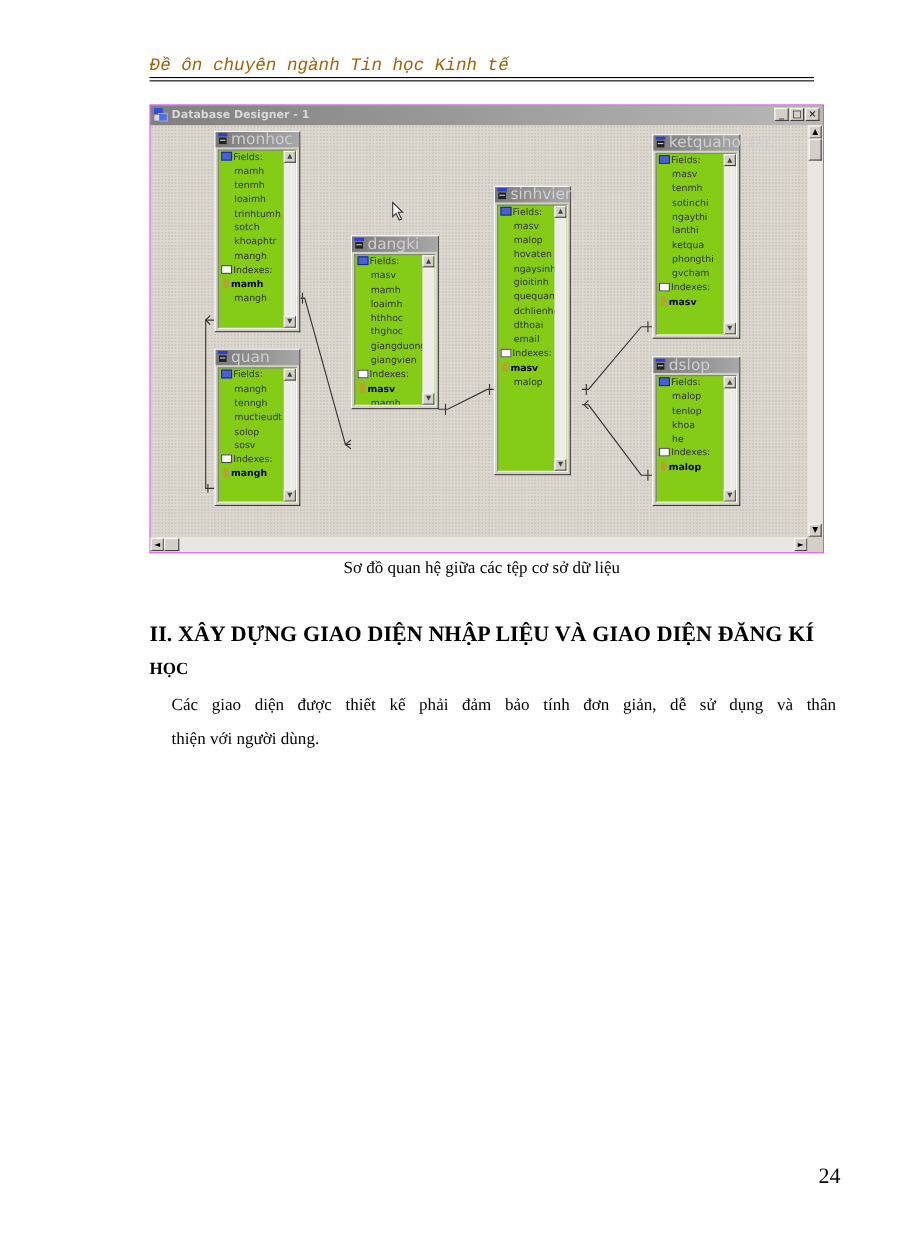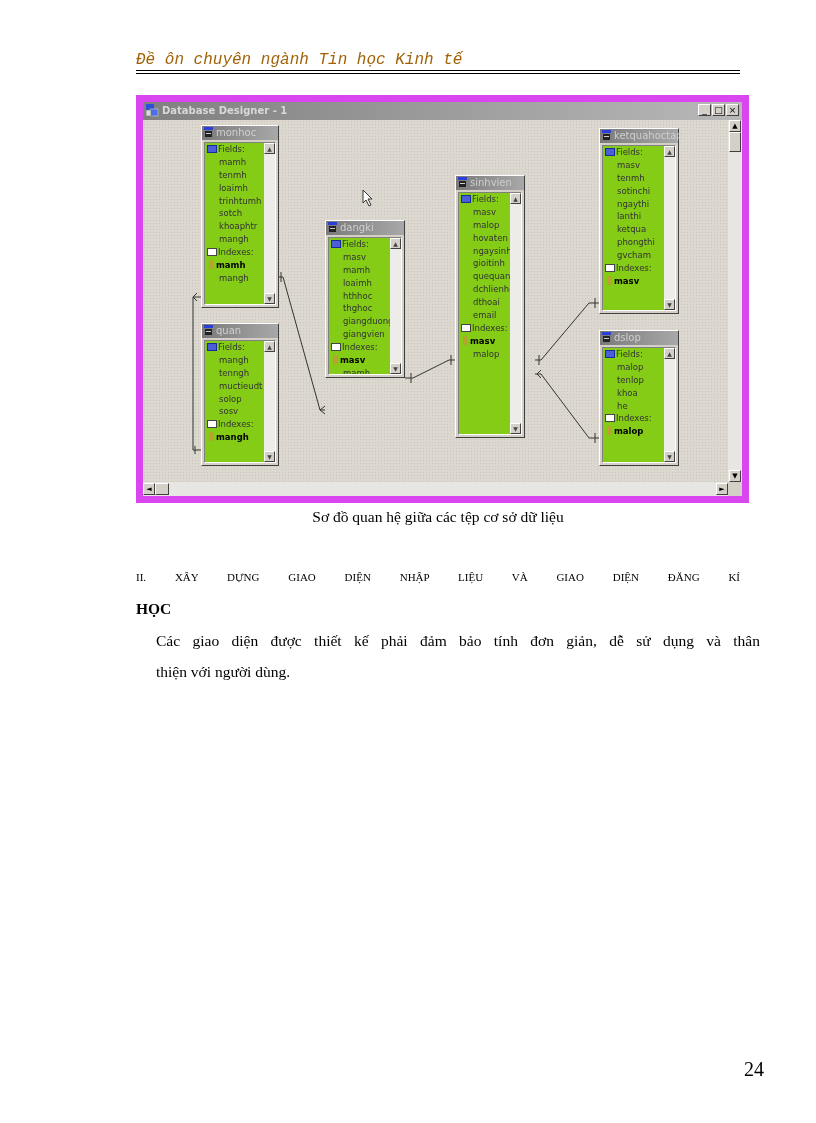--- a/index.html
+++ b/index.html
@@ -4,21 +4,21 @@
 <style>
   html, body { margin:0; padding:0; background:#ffffff; }
   body { width:816px; height:1123px; position:relative; overflow:hidden;
          font-family:"Liberation Serif", serif; color:#000; }
   .header { position:absolute; left:136px; top:50px; width:604px; }
   .header-text { font-family:Liberation Mono, monospace; font-style:italic; font-size:16px; line-height:20px; color:#a16207; }
   .header-rule1 { height:0; border-top:1px solid #000; margin-top:0px; }
   .header-rule2 { height:0; border-top:1px solid #000; margin-top:2px; }
 
   .window { position:absolute; left:136px; top:95px; width:613px; height:408px;
-            background:#d4d0c8; border:7px solid #d946ef; box-sizing:border-box;
+            background:#d4d0c8; border:1px solid #d946ef; box-sizing:border-box;
             font-family:"DejaVu Sans", sans-serif; }
   .titlebar { position:absolute; left:0; top:0; right:0; height:18px;
               background:linear-gradient(90deg,#808080,#b8b8b8); }
   .titlebar .app-icon { position:absolute; left:3px; top:2px; width:13px; height:13px; }
   .titlebar .title { position:absolute; left:19px; top:2px; font-size:10px; color:#d8d8d8; font-weight:bold; line-height:14px; }
   .winbtns { position:absolute; right:3px; top:2px; display:flex; gap:1px; }
   .winbtn { width:13px; height:12px; background:#d4d0c8; border:1px solid; border-color:#fff #404040 #404040 #fff;
             font-size:9px; line-height:11px; text-align:center; color:#000; box-sizing:border-box; }
   .canvas { position:absolute; left:0; top:18px; right:14px; bottom:14px;
             background:#dcd8d0;
@@ -26,39 +26,39 @@
             background-size:3px 3px; }
   .vscroll { position:absolute; right:0; top:18px; width:14px; bottom:14px; background:#e8e6e2; }
   .hscroll { position:absolute; left:0; right:14px; bottom:0; height:14px; background:#e8e6e2; }
   .sbtn { position:absolute; width:12px; height:12px; background:#d4d0c8; border:1px solid; border-color:#fff #404040 #404040 #fff;
           font-size:7px; line-height:10px; text-align:center; box-sizing:border-box; }
   .corner { position:absolute; right:0; bottom:0; width:14px; height:14px; background:#d4d0c8; }
 
   .tbl { position:absolute; background:#d4d0c8; border:1px solid; border-color:#fff #404040 #404040 #fff; box-sizing:border-box; }
   .tbl-title { height:14px; background:linear-gradient(90deg,#7a7a7a,#a8a8a8); position:relative; }
   .tbl-title .ticon { position:absolute; left:2px; top:1px; width:9px; height:11px; }
-  .tbl-title .tname { position:absolute; left:14px; top:1px; font-size:10px; color:#cfcfcf; line-height:12px; }
+  .tbl-title .tname { position:absolute; left:14px; top:1px; font-size:14px; color:#cfcfcf; line-height:12px; }
   .tbl-body { position:absolute; left:2px; right:2px; top:16px; bottom:2px; background:#84cc16; border:1px solid; border-color:#808080 #fff #fff #808080; box-sizing:border-box; overflow:hidden; }
   .tbl-scroll { position:absolute; right:0; top:0; bottom:0; width:11px; background:#eeece8; }
   .tbl-scroll .sb { position:absolute; right:0; width:11px; height:11px; background:#d4d0c8; border:1px solid; border-color:#fff #404040 #404040 #fff; box-sizing:border-box; font-size:6px; line-height:9px; text-align:center; color:#444; }
   .row { font-size:8.5px; line-height:12.9px; height:12.9px; color:#333; white-space:nowrap; position:relative; }
   .row.section { padding-left:2px; }
   .row.field { padding-left:14px; }
   .row.key { padding-left:4px; font-weight:bold; color:#000; }
   .sec-icon { display:inline-block; width:10px; height:8px; vertical-align:-1px; margin-right:1px; box-sizing:border-box; }
   .fields-icon { background:#4a5ed8; border:1px solid #1b2a9a; }
   .indexes-icon { background:#fff; border:1px solid #444; }
   .key-icon { display:inline-block; width:5px; height:9px; vertical-align:-1px; margin-right:2px;
               background:#b8a230; border-radius:3px 3px 1px 1px; }
 
   .lines { position:absolute; left:0; top:0; }
   .cursor { position:absolute; left:219px; top:69px; }
 
   .caption { position:absolute; left:136px; width:604px; top:508px; text-align:center; font-size:15.5px; }
-  .heading { position:absolute; left:136px; width:604px; top:562px; font-weight:normal; font-size:11px; line-height:31px; text-align:justify; text-align-last:justify; }
+  .heading { position:absolute; left:136px; width:604px; top:562px; font-weight:bold; font-size:20px; line-height:31px; text-align:justify; text-align-last:justify; }
   .heading2 { position:absolute; left:136px; top:593px; font-weight:bold; font-size:15.5px; line-height:31px; }
   .para { position:absolute; left:136px; width:604px; top:625px; font-size:15.5px; line-height:31px; text-align:justify;margin-left:20px; }
   .para .l1 { display:block; text-align:justify; text-align-last:justify; }
   .page-num { position:absolute; left:744px; top:1058px; font-size:20px; }
 </style>
 </head>
 <body>
 
 <div class="header">
   <div class="header-text">Đề ôn chuyên ngành Tin học Kinh tế</div>

